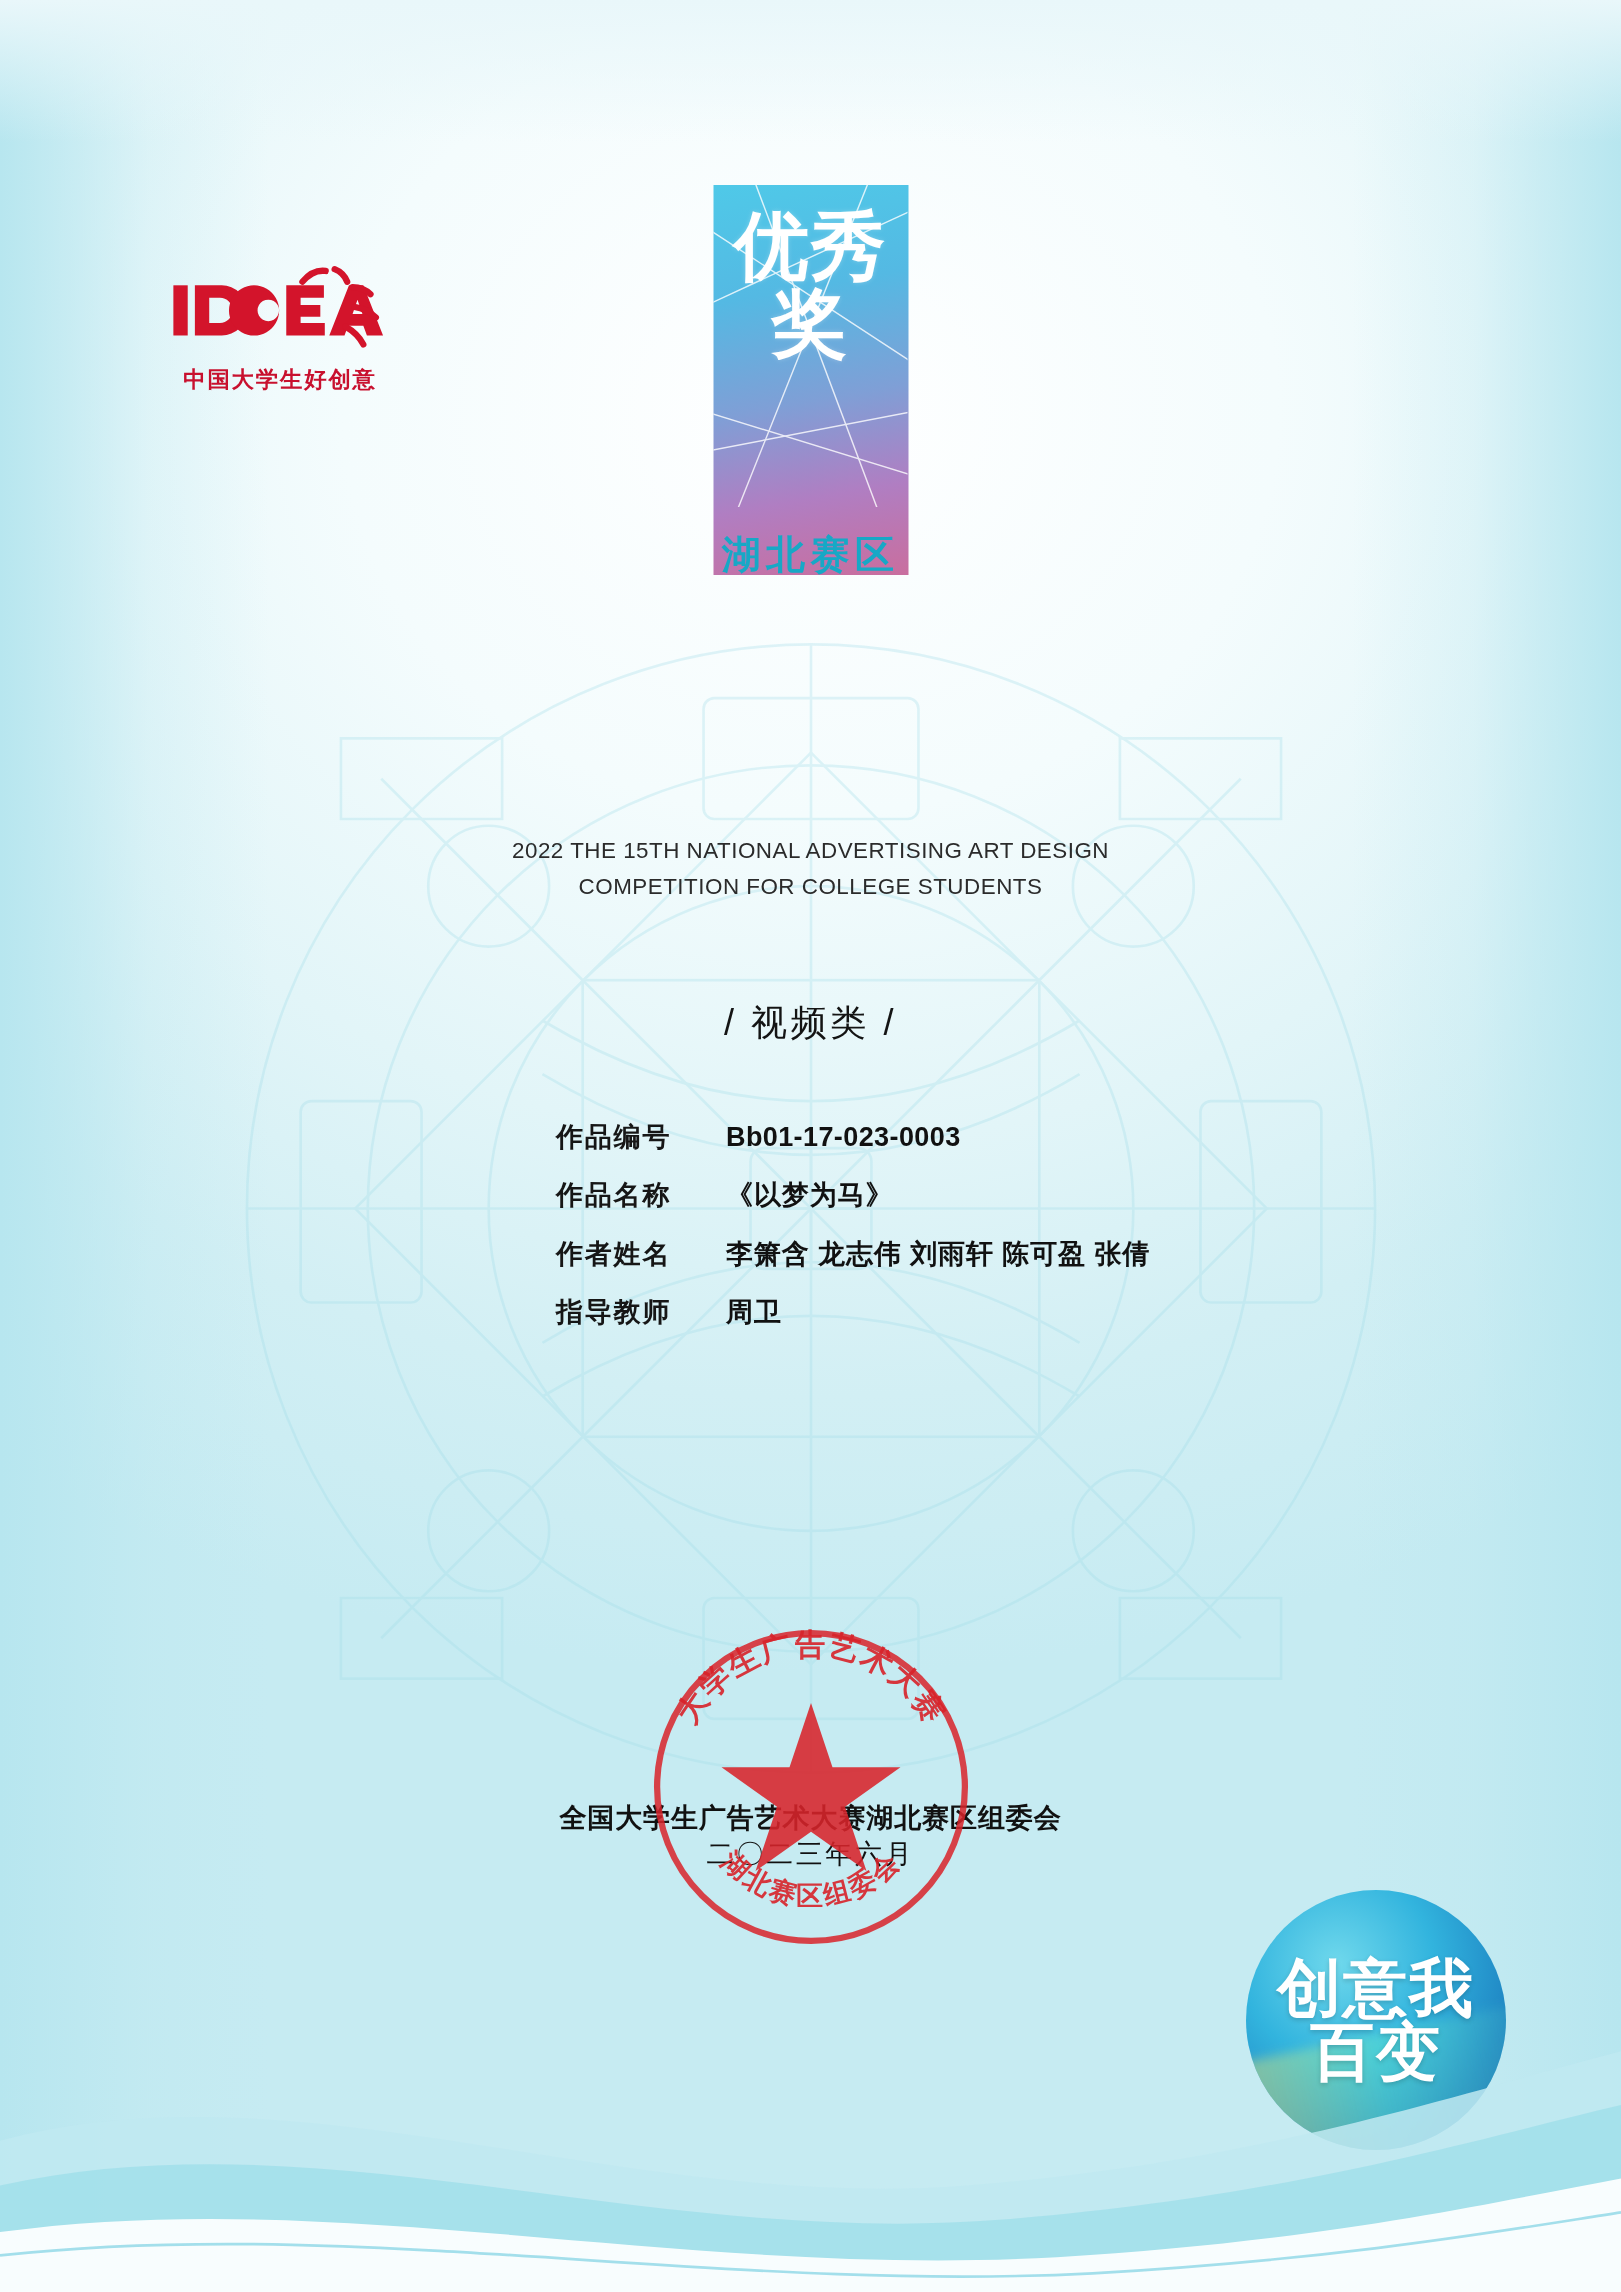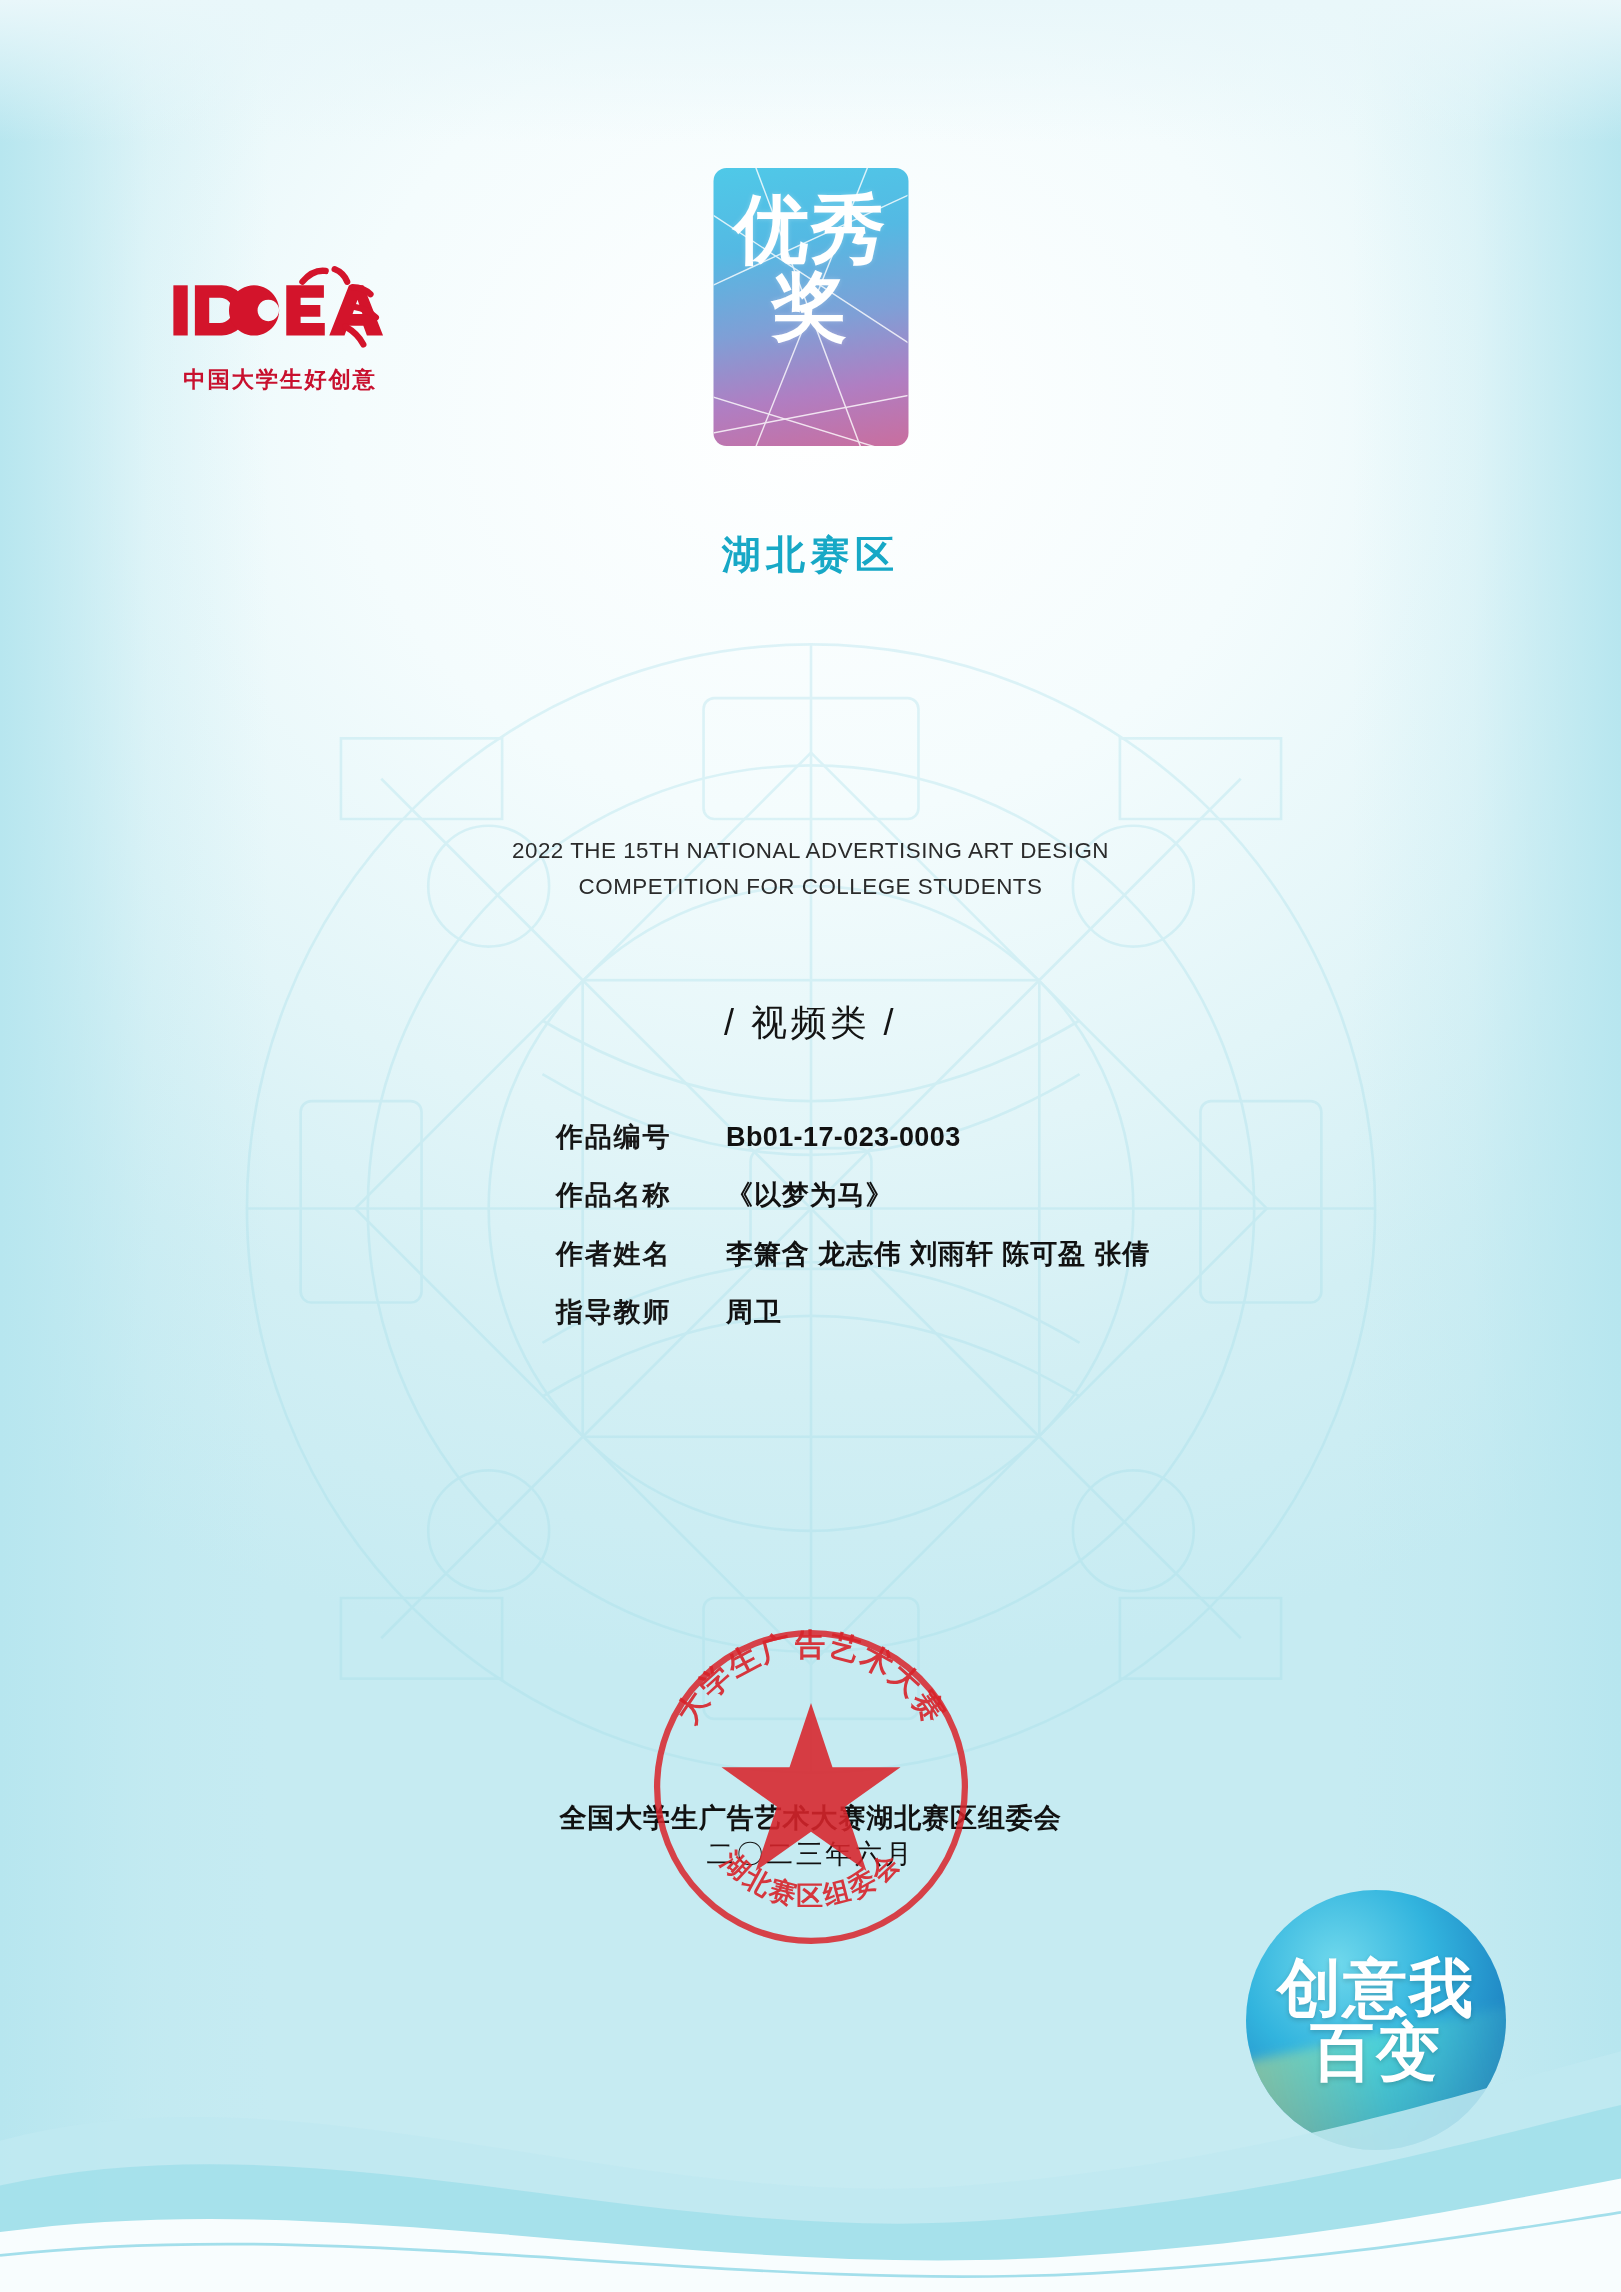--- a/index.html
+++ b/index.html
@@ -73,27 +73,26 @@
     letter-spacing: 1.8px;
     color: #c8102e;
     font-weight: 600;
     white-space: nowrap;
   }
 
   
   .award-banner {
     position: absolute;
     left: 50%;
-    top: 168px;
+    top: 185px;
     transform: translateX(-50%);
     width: 195px;
-    height: 278px;
+    height: 390px;
     background: linear-gradient(170deg, #4fc9e8 0%, #54b9e3 28%, #7f9fd6 55%, #b07ec2 78%, #c96e9e 100%);
     overflow: hidden;
-    border-radius: 13px;
   }
   .award-banner .lines {
     position: absolute; inset: 0;
   }
   .award-text {
     position: absolute;
     left: 0; right: 0; top: 23px;
     text-align: center;
     color: #ffffff;
     font-family: "DejaVu Serif", "Liberation Serif", serif;

